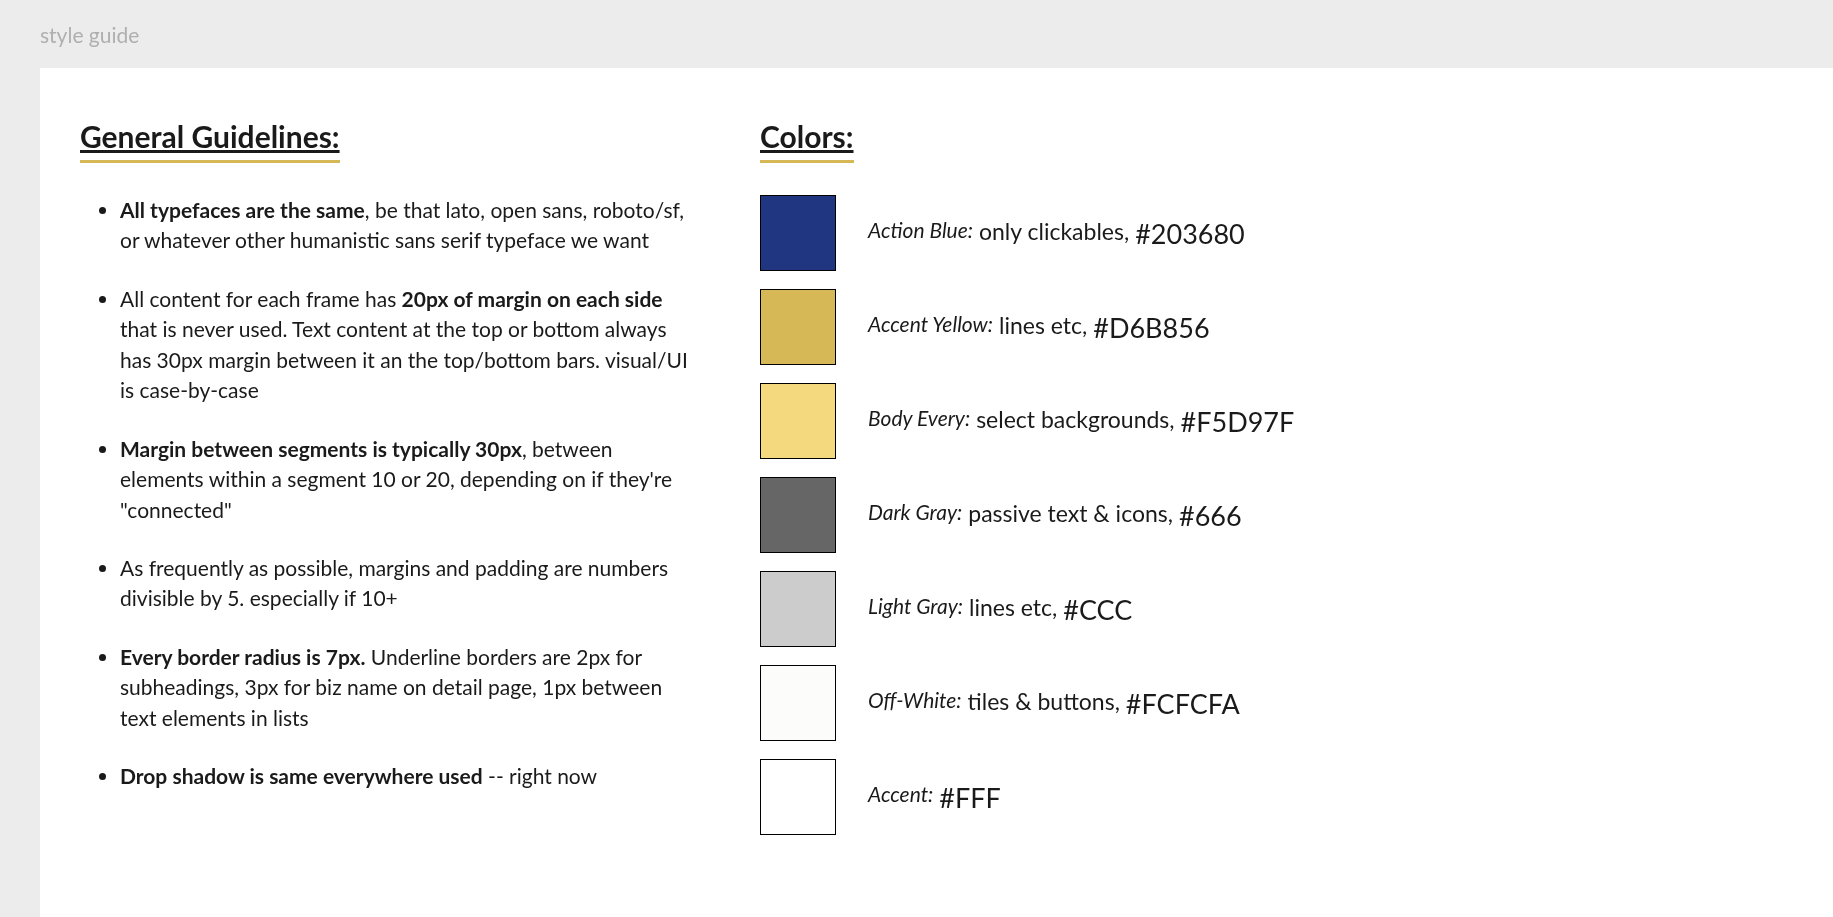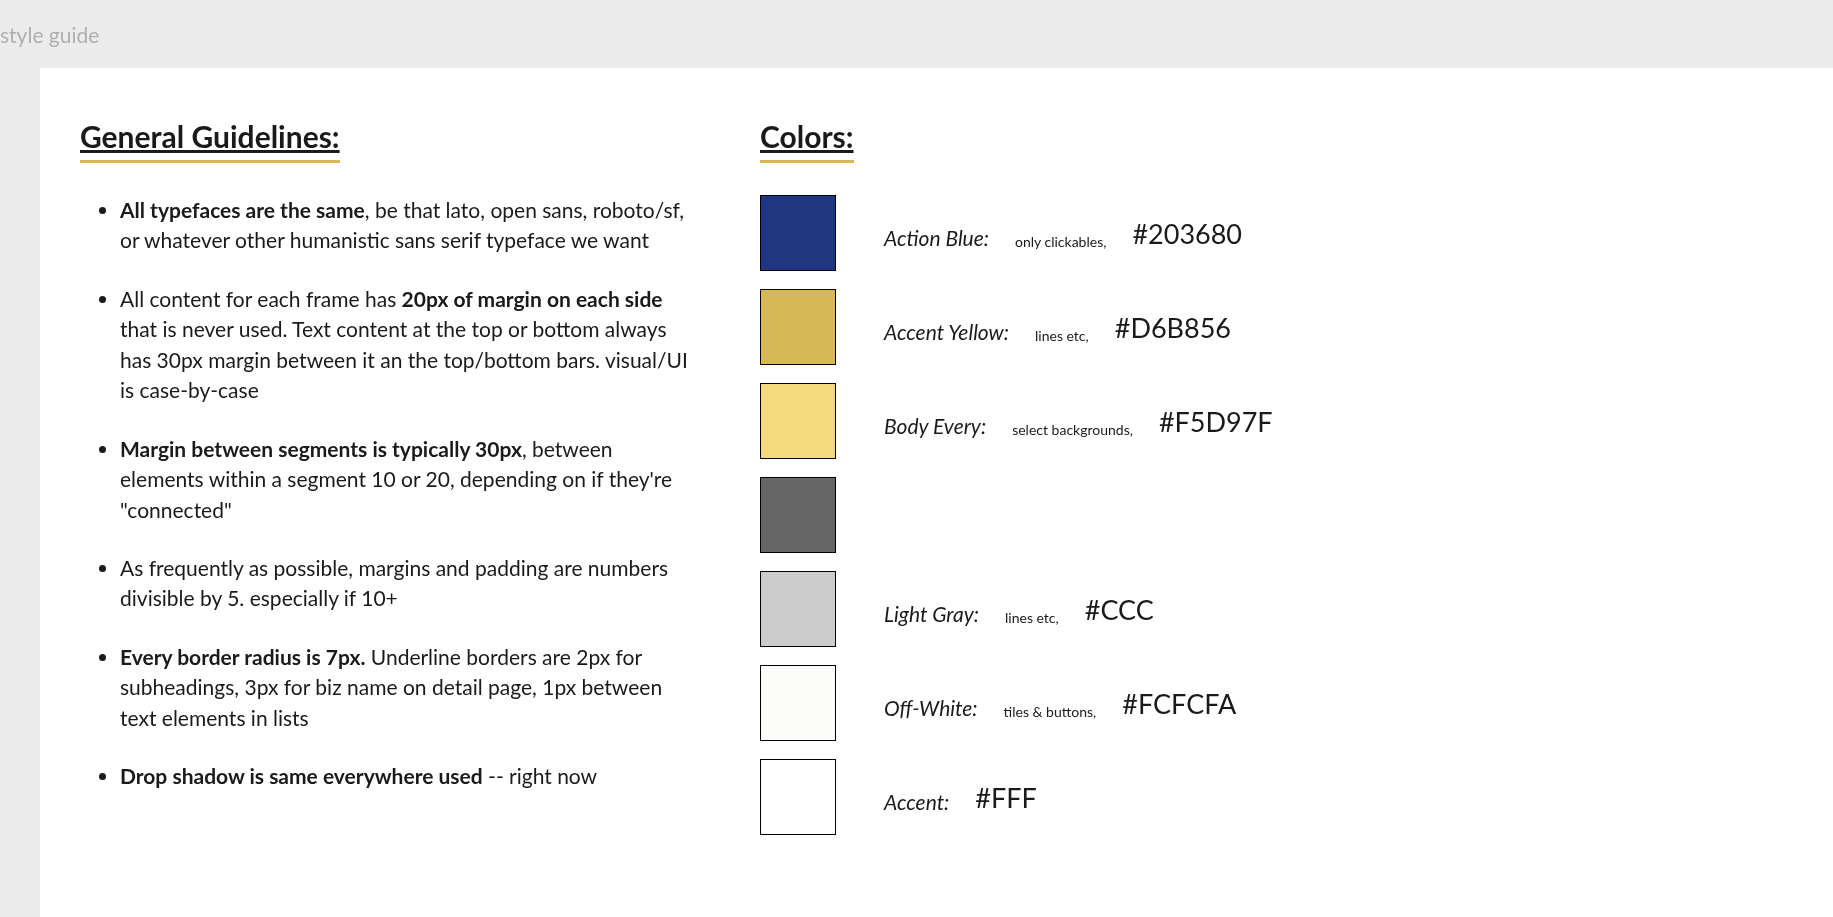--- a/index.html
+++ b/index.html
@@ -5,20 +5,21 @@
   * { box-sizing: border-box; margin: 0; padding: 0; }
   html, body { width: 100%; height: 100%; }
   body {
     background: #ececec;
     font-family: "Lato", "Open Sans", "Segoe UI", "Helvetica Neue", Arial, sans-serif;
     color: #1a1a1a;
     overflow: hidden;
   }
   .topbar {
     height: 68px;
+    padding-left: 40px;
     display: flex;
     align-items: center;
     color: #afafaf;
     font-size: 21px;
   }
   .page {
     background: #ffffff;
     margin-left: 40px;
     height: calc(100% - 68px);
     padding: 50px 40px 0 40px;
@@ -46,23 +47,23 @@
   ul.guidelines li { margin-bottom: 28px; }
   ul.guidelines b { font-weight: 700; }
   .swatch-list { display: flex; flex-direction: column; gap: 18px; }
   .swatch-row { display: flex; align-items: center; gap: 32px; }
   .swatch {
     width: 76px; height: 76px;
     border: 1px solid #000;
     flex-shrink: 0;
   }
   .swatch-name { font-style: italic; font-size: 21px; margin-right: 6px; }
-  .swatch-usage { font-size: 14px; margin-right: 6px; }
+  .swatch-usage { font-size: 23px; margin-right: 6px; }
   .swatch-hex { font-size: 27px; }
-  .swatch-text { display: flex; gap: 20px; flex-wrap: wrap; align-items: flex-end; margin-left: 16px; }
+  .swatch-text { display: flex; gap: 0; flex-wrap: wrap; align-items: flex-start; }
 </style>
 </head>
 <body>
 
 <div class="topbar">
   <span>style guide</span>
 </div>
 
 <div class="page">
 
@@ -100,20 +101,25 @@
         <div class="swatch-row">
           <div class="swatch" style="background: rgb(245, 217, 127);"></div>
           <div class="swatch-text">
             <span class="swatch-name">Body Every:</span>
             <span class="swatch-usage">select backgrounds,</span>
             <span class="swatch-hex">#F5D97F</span>
           </div>
         </div>
         <div class="swatch-row">
           <div class="swatch" style="background: rgb(102, 102, 102);"></div>
+          <div class="swatch-text">
+            <span class="swatch-name">Dark Gray:</span>
+            <span class="swatch-usage">passive text &amp; icons,</span>
+            <span class="swatch-hex">#666</span>
+          </div>
         </div>
         <div class="swatch-row">
           <div class="swatch" style="background: rgb(204, 204, 204);"></div>
           <div class="swatch-text">
             <span class="swatch-name">Light Gray:</span>
             <span class="swatch-usage">lines etc,</span>
             <span class="swatch-hex">#CCC</span>
           </div>
         </div>
         <div class="swatch-row">

